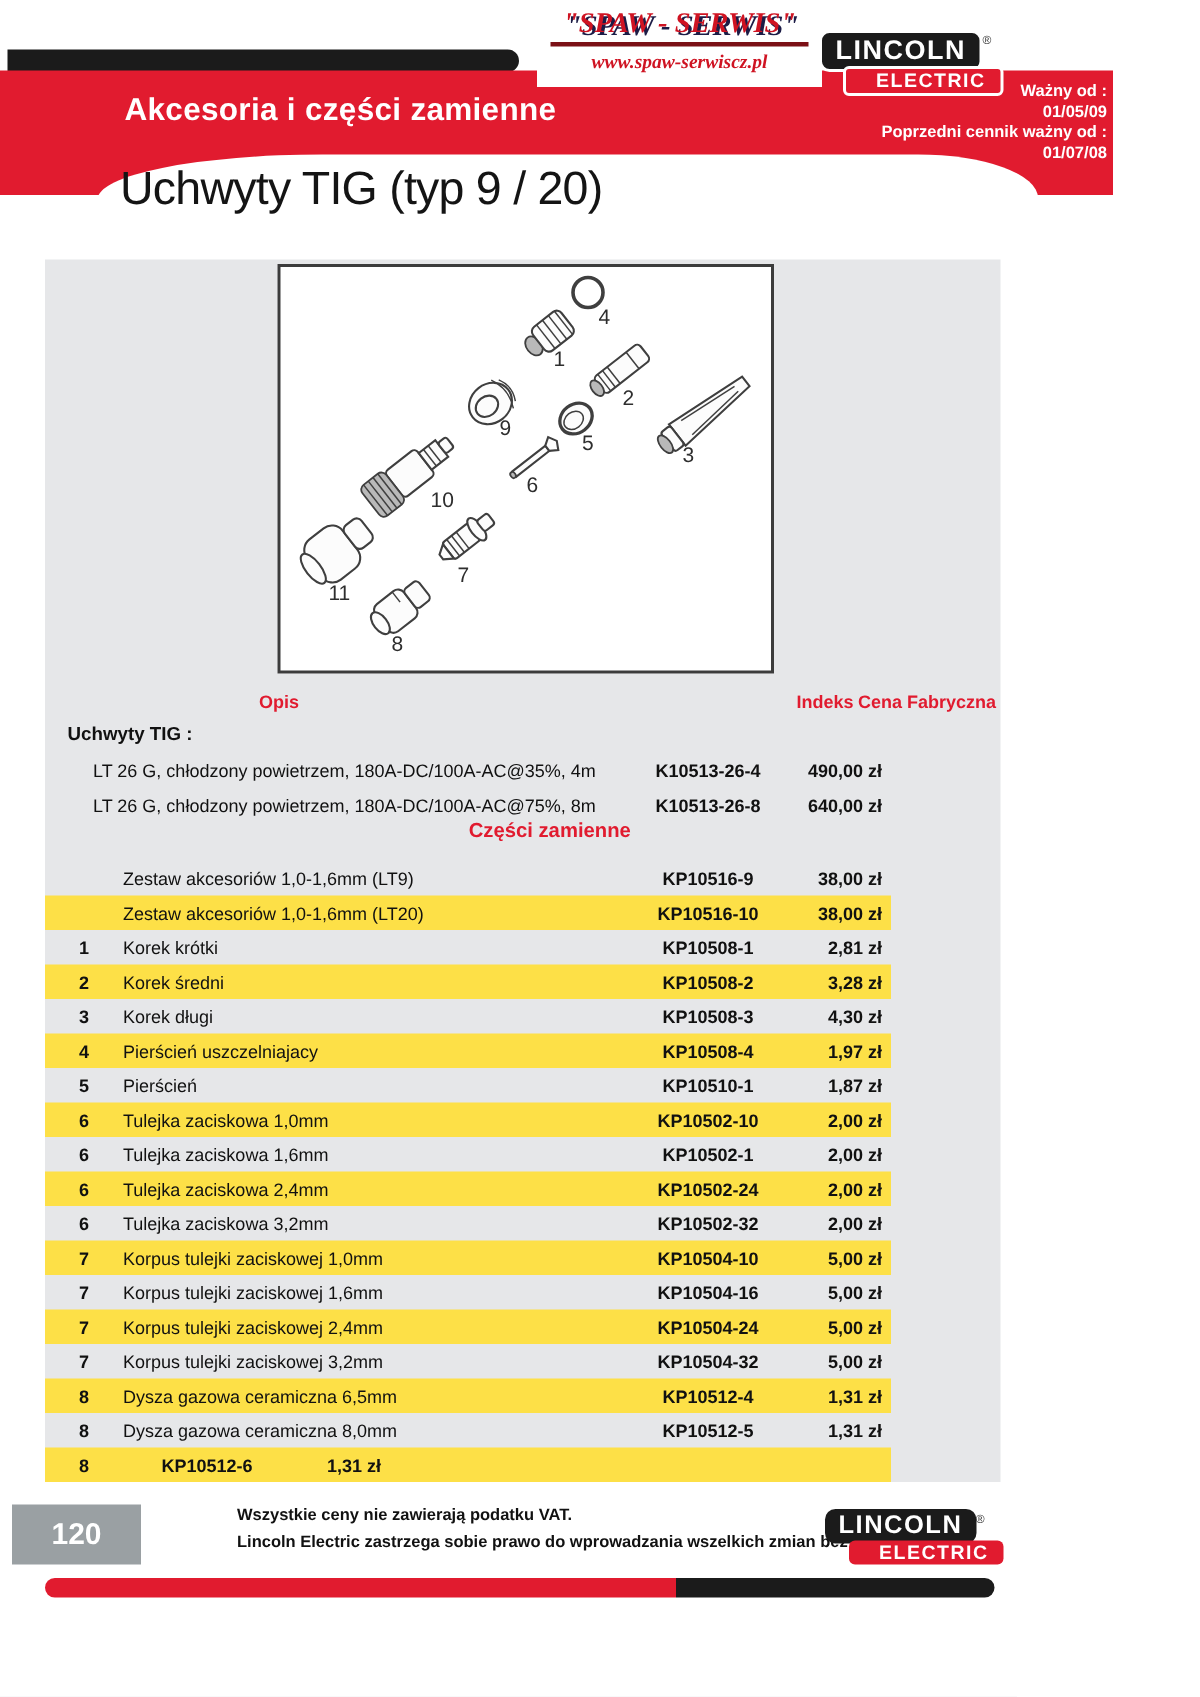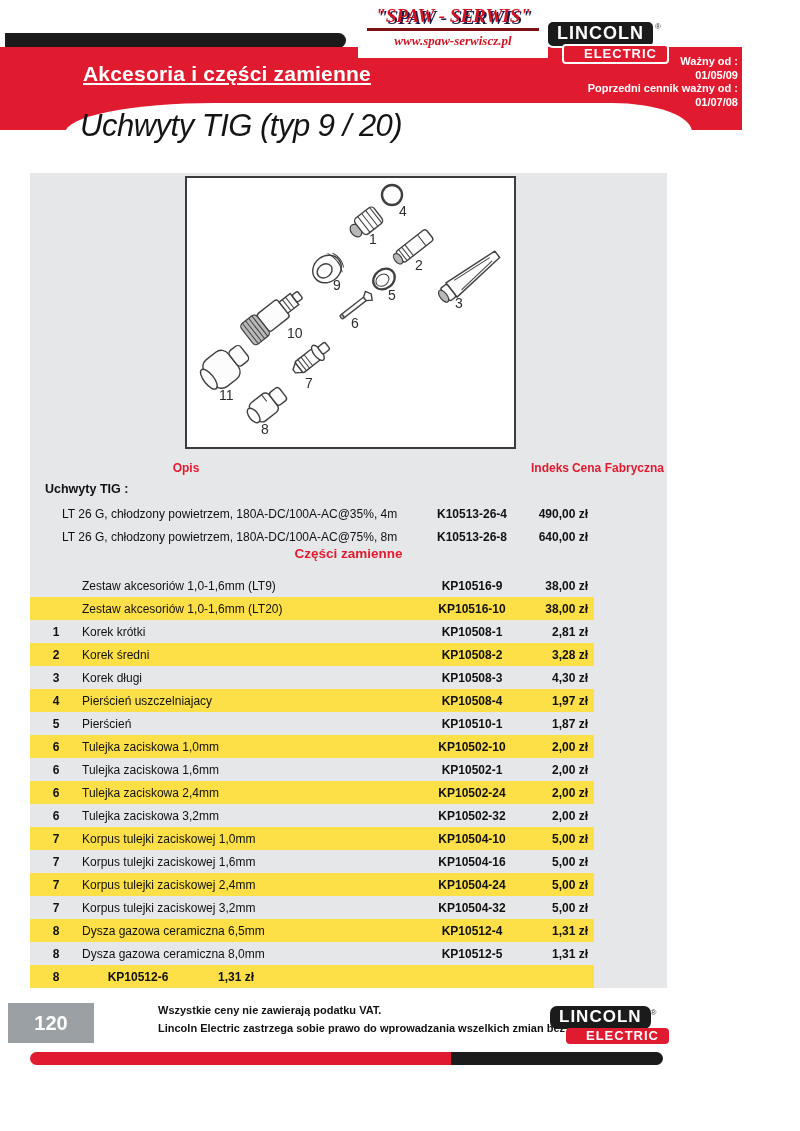--- a/index.html
+++ b/index.html
@@ -4,22 +4,22 @@
 <style>
   html,body{margin:0;padding:0;}
   body{font-family:"Liberation Sans", sans-serif; background:#ffffff;}
   .page{position:relative;width:800px;height:1131px;background:#fff;overflow:hidden;}
 
   
   .topbar-black{position:absolute;left:5px;top:33px;width:341px;height:15px;background:#1b1b1b;border-radius:0 8px 8px 0;}
   .red-band{position:absolute;left:0;top:47px;width:742px;height:83px;background:#e11b2f;}
   .title-white-box{position:absolute;left:65px;top:103px;width:627px;height:52px;background:#ffffff;
       border-top-left-radius:150px 30px;border-top-right-radius:80px 29px;}
-  .section-title{position:absolute;left:83px;top:62px;color:#ffffff;font-size:21px;font-weight:bold;letter-spacing:.2px;text-decoration:underline;}
-  .page-title{position:absolute;left:80px;top:108px;color:#141414;font-size:31px;letter-spacing:-.5px;font-style:italic;}
+  .section-title{position:absolute;left:83px;top:62px;color:#ffffff;font-size:21px;font-weight:bold;letter-spacing:.2px;}
+  .page-title{position:absolute;left:80px;top:108px;color:#141414;font-size:31px;letter-spacing:-.5px;}
 
   
   .spaw-box{position:absolute;left:358px;top:3px;width:190px;height:55px;background:#fff;text-align:center;}
   .spaw-name{font-family:"Liberation Serif", serif;font-style:italic;font-weight:bold;font-size:19px;color:#cf1322;
       text-shadow:2px 2px 0 #1c1c46;white-space:nowrap;margin-top:2px;}
   .spaw-rule{width:172px;border-bottom:3px solid #7b1016;margin:1px auto 2px auto;}
   .spaw-url{font-family:"Liberation Serif", serif;font-style:italic;font-weight:bold;font-size:13px;color:#cf1322;}
 
   
   .lincoln-badge{position:absolute;}
@@ -44,21 +44,21 @@
   .part-dark{stroke:#3f3f3f;stroke-width:1.2;fill:#b9b9b9;}
   .part-line{stroke:#3f3f3f;stroke-width:1;fill:none;}
   .part-label{font-family:"Liberation Sans",sans-serif;font-size:14px;fill:#2e2e2e;}
 
   
   .thead-label{position:absolute;color:#e11b2f;font-weight:bold;font-size:12px;}
   .lbl-opis{left:146px;top:461px;width:80px;text-align:center;}
   .lbl-indeks{left:505px;top:461px;width:90px;text-align:center;}
   .lbl-cena{left:560px;top:461px;width:104px;text-align:right;}
   .group1-title{position:absolute;left:45px;top:482px;font-size:12.5px;font-weight:bold;color:#111;}
-  .group2-title{position:absolute;left:30px;top:546px;width:637px;text-align:center;color:#e11b2f;font-weight:bold;font-size:13.5px;}
+  .group2-title{position:absolute;left:48px;top:546px;width:637px;text-align:center;color:#e11b2f;font-weight:bold;font-size:13.5px;}
 
   .rows{position:absolute;left:30px;width:564px;}
   .rows-lt{top:502px;}
   .rows-striped{top:574px;}
   .trow{display:flex;height:23px;align-items:center;font-size:12px;color:#111;}
   .trow.shade{background:#e6e7e9;}
   .rows-striped .trow{background:#fde047;}
   .rows-striped .trow.shade{background:#e6e7e9;}
   .c-num{width:52px;text-align:center;font-weight:bold;flex:none;}
   .rows-lt .c-num{width:32px;}

